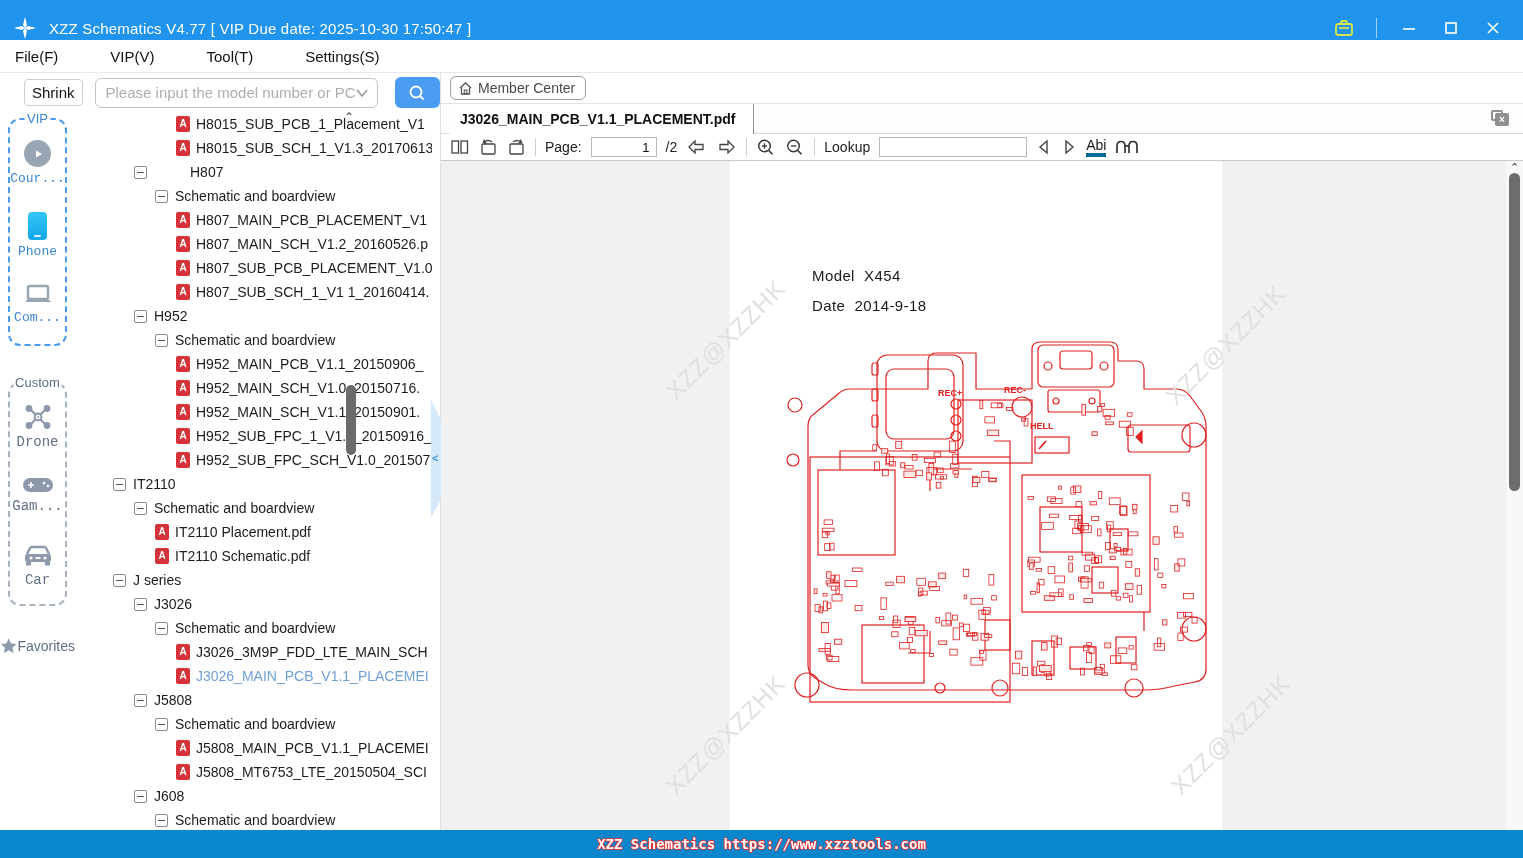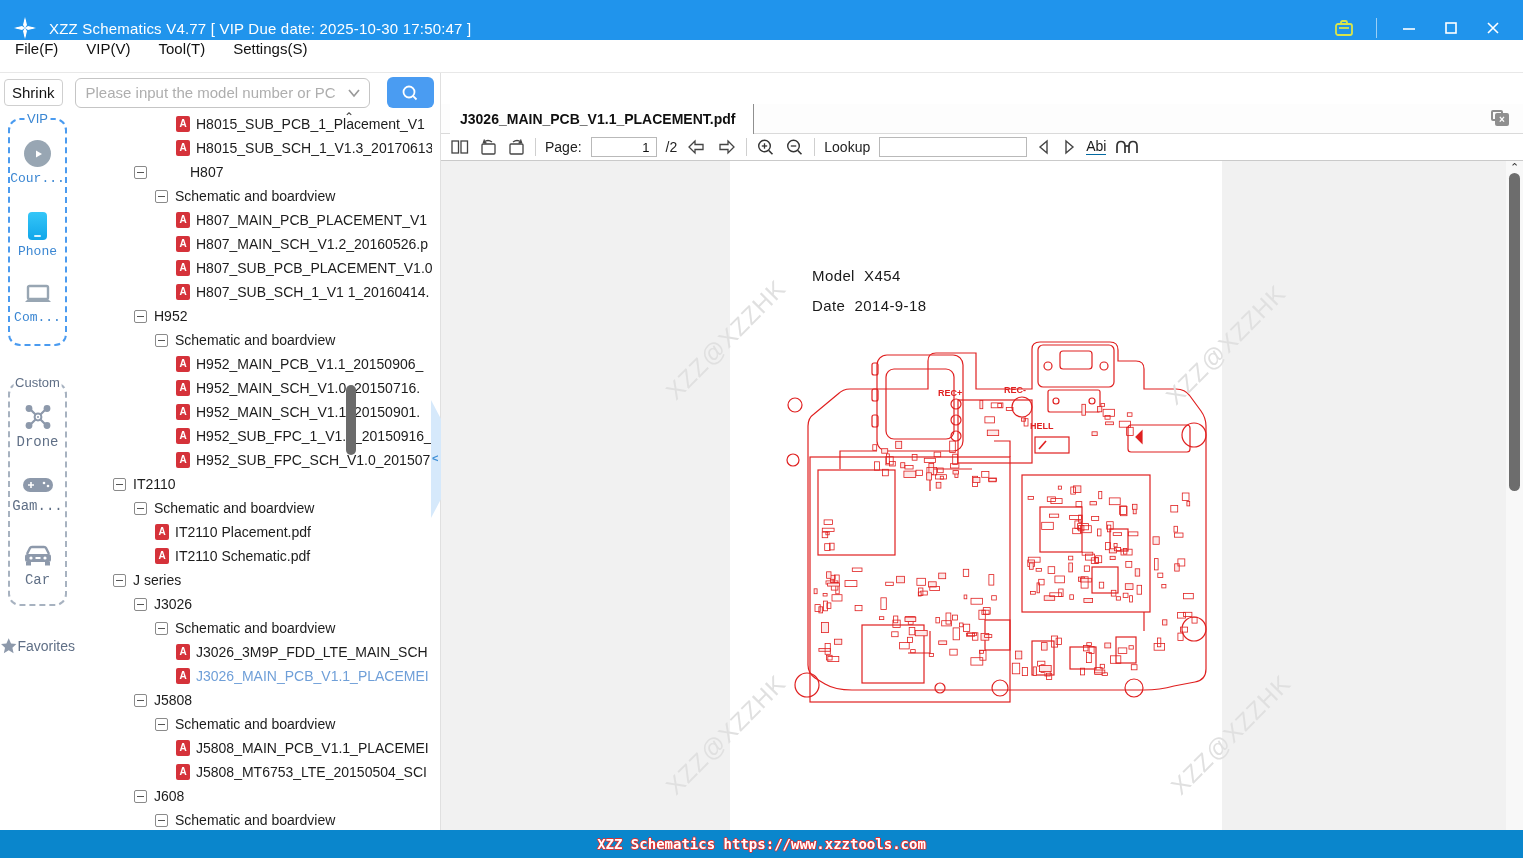--- a/index.html
+++ b/index.html
@@ -8,25 +8,25 @@
 
   
   .titlebar { position:absolute; top:0; left:0; width:100%; height:56px; background:#2094ec; display:flex; align-items:center; color:#fff; }
   .logo { margin-left:13px; width:24px; height:24px; flex:0 0 auto; }
   .title-text { margin-left:12px; font-size:15px; letter-spacing:.2px; }
   .title-controls { margin-left:auto; display:flex; align-items:center; gap:22px; padding-right:20px; }
   .title-sep { width:1px; height:20px; background:rgba(255,255,255,.55); }
   .tc-btn { width:20px; height:20px; display:flex; align-items:center; justify-content:center; cursor:pointer; }
 
   
-  .menubar { position:absolute; top:40px; left:0; width:100%; height:33px; background:#fff; border-bottom:1px solid #e8e8e8; display:flex; padding-left:15px; }
+  .menubar { position:absolute; top:40px; left:0; width:100%; height:33px; background:#fff; border-bottom:1px solid #e8e8e8; display:flex; align-items:center; padding-left:15px;gap:24px; }
   .menu-item { font-size:15px; color:#111; margin-right:28px; cursor:default; }
 
   
-  .search-row { position:absolute; top:73px; left:0; width:440px; height:39px; display:flex; align-items:center; padding-left:4px; background:#fff; }
+  .search-row { position:absolute; top:73px; left:0; width:440px; height:39px; display:flex; align-items:center; padding-left:24px; background:#fff; }
   .shrink-btn { border:1px solid #cfcfcf; border-radius:4px; padding:4px 7px; font-size:15px; color:#111; background:#fff; }
   .search-box { position:relative; margin-left:12px; width:295px; height:30px; border:1px solid #c5c5c5; border-radius:6px; background:#fff; display:flex; align-items:center; }
   .search-box input { border:none; outline:none; width:250px; margin-left:10px; font-size:15px; color:#333; font-family:"Liberation Sans",sans-serif; background:transparent; }
   .search-box input::placeholder { color:#aeaeae; }
   .search-chevron { position:absolute; right:8px; top:8px; }
   .search-btn { margin-left:17px; width:47px; height:31px; background:#4a9cf2; border-radius:6px; display:flex; align-items:center; justify-content:center; }
 
   
   .v-divider { position:absolute; left:440px; top:73px; width:1px; height:765px; background:#e0e0e0; }
 
@@ -40,21 +40,21 @@
   .closeall { position:absolute; right:14px; top:6px; width:18px; height:16px; }
   .closeall .flap { position:absolute; left:0; top:0; width:12px; height:11px; border:2px solid #8f8f8f; border-radius:2px; background:#fdfdfd; }
   .closeall .box { position:absolute; right:0; bottom:0; width:14px; height:13px; background:#8f8f8f; border-radius:2px; color:#fff; font-size:10px; line-height:13px; text-align:center; font-weight:bold; }
 
   
   .pdf-toolbar { position:absolute; top:134px; left:441px; right:0; height:27px; background:#fff; border-bottom:1px solid #cacaca; display:flex; align-items:center; padding-left:9px; gap:9px; }
   .tb-sep { width:1px; height:18px; background:#cfcfcf; }
   .tb-label { font-size:14px; color:#222; }
   .page-input { width:66px; height:20px; border:1px solid #b9b9b9; font-size:13px; text-align:right; padding-right:6px; color:#111; font-family:"Liberation Sans",sans-serif; outline:none; }
   .lookup-input { width:148px; height:20px; border:1px solid #b9b9b9; font-size:13px; padding:0 5px; outline:none; font-family:"Liberation Sans",sans-serif; }
-  .abi { font-size:14px; color:#1a1a1a; border-bottom:1px solid #0369a1; line-height:15px; }
+  .abi { font-size:14px; color:#1a1a1a; border-bottom:4px solid #0369a1; line-height:15px; }
   .tb-icon { display:flex; align-items:center; justify-content:center; }
 
   
   .left-body { position:absolute; top:112px; left:0; width:440px; height:726px; background:#fff; overflow:hidden; }
   .rail { position:absolute; left:0; top:0; width:75px; height:100%; }
   .vip-box { position:absolute; left:8px; top:6px; width:59px; height:228px; border:2px dashed #4a9bf0; border-radius:12px; }
   .vip-box .grp-label { position:absolute; top:-9px; left:50%; transform:translateX(-50%); background:#fff; padding:0 3px; font-size:13px; color:#3a86d2; }
   .custom-box { position:absolute; left:8px; top:270px; width:59px; height:224px; border:2px dashed #a7b2c0; border-radius:12px; }
   .custom-box .grp-label { position:absolute; top:-9px; left:50%; transform:translateX(-50%); background:#fff; padding:0 2px; font-size:13px; color:#5f6f86; }
   .rail-item { position:absolute; left:0; width:100%; display:flex; flex-direction:column; align-items:center; gap:4px;font-family:Liberation Mono, monospace; }
@@ -160,20 +160,30 @@
     <div class="search-btn">
       <svg width="22" height="22" viewBox="0 0 22 22">
           <circle cx="10" cy="10" r="5.5" fill="none" stroke="#fff" stroke-width="1.8"></circle>
           <line x1="14.2" y1="14.2" x2="17.5" y2="17.5" stroke="#fff" stroke-width="1.8"></line>
         </svg>
     </div>
   </div>
 
   <div class="v-divider"></div>
 
+  <div class="member-row">
+    <div class="member-btn">
+      <svg width="15" height="15" viewBox="0 0 15 15">
+          <path d="M2 7 L7.5 2 L13 7" fill="none" stroke="#555" stroke-width="1.3"></path>
+          <path d="M3.5 6.5 V13 H11.5 V6.5" fill="none" stroke="#555" stroke-width="1.3"></path>
+          <rect x="6.3" y="9" width="2.6" height="4" fill="none" stroke="#555" stroke-width="1.1"></rect>
+        </svg>
+      <span>Member Center</span>
+    </div>
+  </div>
 
   <div class="tab-row">
     <div class="doc-tab">J3026_MAIN_PCB_V1.1_PLACEMENT.pdf</div>
     <div class="closeall">
       <span class="flap"></span>
         <span class="box">×</span>
     </div>
   </div>
 
   <div class="pdf-toolbar">

